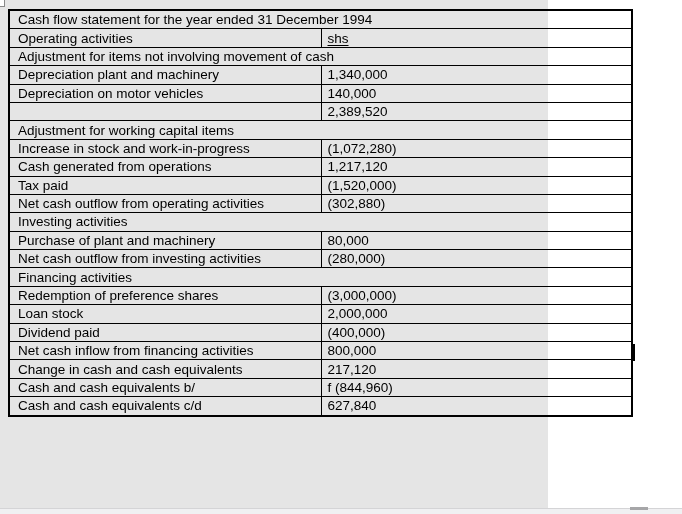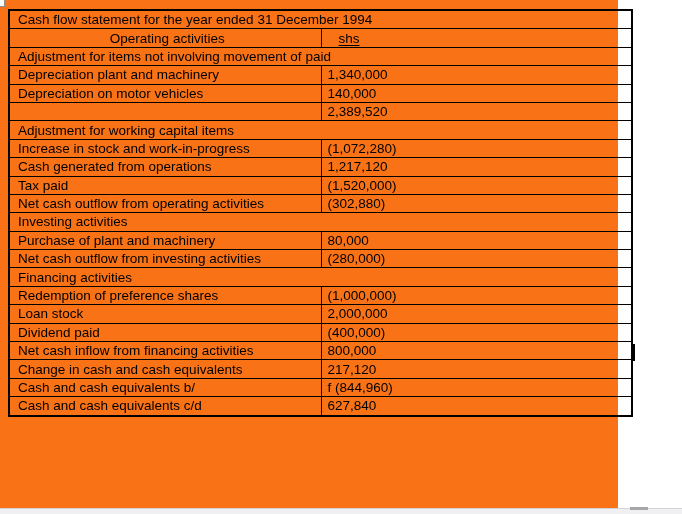--- a/index.html
+++ b/index.html
@@ -6,23 +6,23 @@
     margin: 0;
     padding: 0;
     width: 682px;
     height: 514px;
     overflow: hidden;
     background: #ffffff;
     font-family: "Liberation Sans", "DejaVu Sans", sans-serif;
   }
   .page {
     position: relative;
-    width: 618px;
+    width: 548px;
     height: 514px;
-    background: #f97316;
+    background: #e5e5e5;
   }
   
   .corner-handle {
     position: absolute;
     left: -4px;
     top: -4px;
     width: 9px;
     height: 11px;
     border: 1px solid #8a8a8a;
     background: #ffffff;
@@ -41,26 +41,25 @@
     border: 1px solid #000000;
     height: 17.4px;
     padding: 0 4px 0 8px;
     font-size: 13.5px;
     line-height: 17px;
     color: #000000;
     white-space: nowrap;
     overflow: hidden;
     vertical-align: middle;
   }
-  table.cashflow td.center { text-align: center; }
+  table.cashflow td.center { }
   table.cashflow td.value-cell { padding-left: 6px; }
   .underlined {
     text-decoration: underline;
     text-underline-offset: 2px;
-    margin-left: 11px;
   }
   .misspelled {
     position: relative;
     display: inline-block;
   }
   .misspelled::after {
     content: "";
     position: absolute;
     left: 0;
     right: -2px;
@@ -110,21 +109,21 @@
     </colgroup>
     <tbody>
         <tr>
           <td colspan="2">Cash flow statement for the year ended 31 December 1994</td>
         </tr>
         <tr>
           <td class="label-cell center">Operating activities</td>
           <td class="value-cell"><span class="underlined misspelled">shs</span></td>
         </tr>
         <tr>
-          <td colspan="2">Adjustment for items not involving movement of paid</td>
+          <td colspan="2">Adjustment for items not involving movement of cash</td>
         </tr>
         <tr>
           <td class="label-cell">Depreciation plant and machinery</td>
           <td class="value-cell">1,340,000</td>
         </tr>
         <tr>
           <td class="label-cell">Depreciation on motor vehicles</td>
           <td class="value-cell">140,000</td>
         </tr>
         <tr>
@@ -159,21 +158,21 @@
         </tr>
         <tr>
           <td class="label-cell">Net cash outflow from investing activities</td>
           <td class="value-cell">(280,000)</td>
         </tr>
         <tr>
           <td colspan="2">Financing activities</td>
         </tr>
         <tr>
           <td class="label-cell">Redemption of preference shares</td>
-          <td class="value-cell">(1,000,000)</td>
+          <td class="value-cell">(3,000,000)</td>
         </tr>
         <tr>
           <td class="label-cell">Loan stock</td>
           <td class="value-cell">2,000,000</td>
         </tr>
         <tr>
           <td class="label-cell">Dividend paid</td>
           <td class="value-cell">(400,000)</td>
         </tr>
         <tr>

